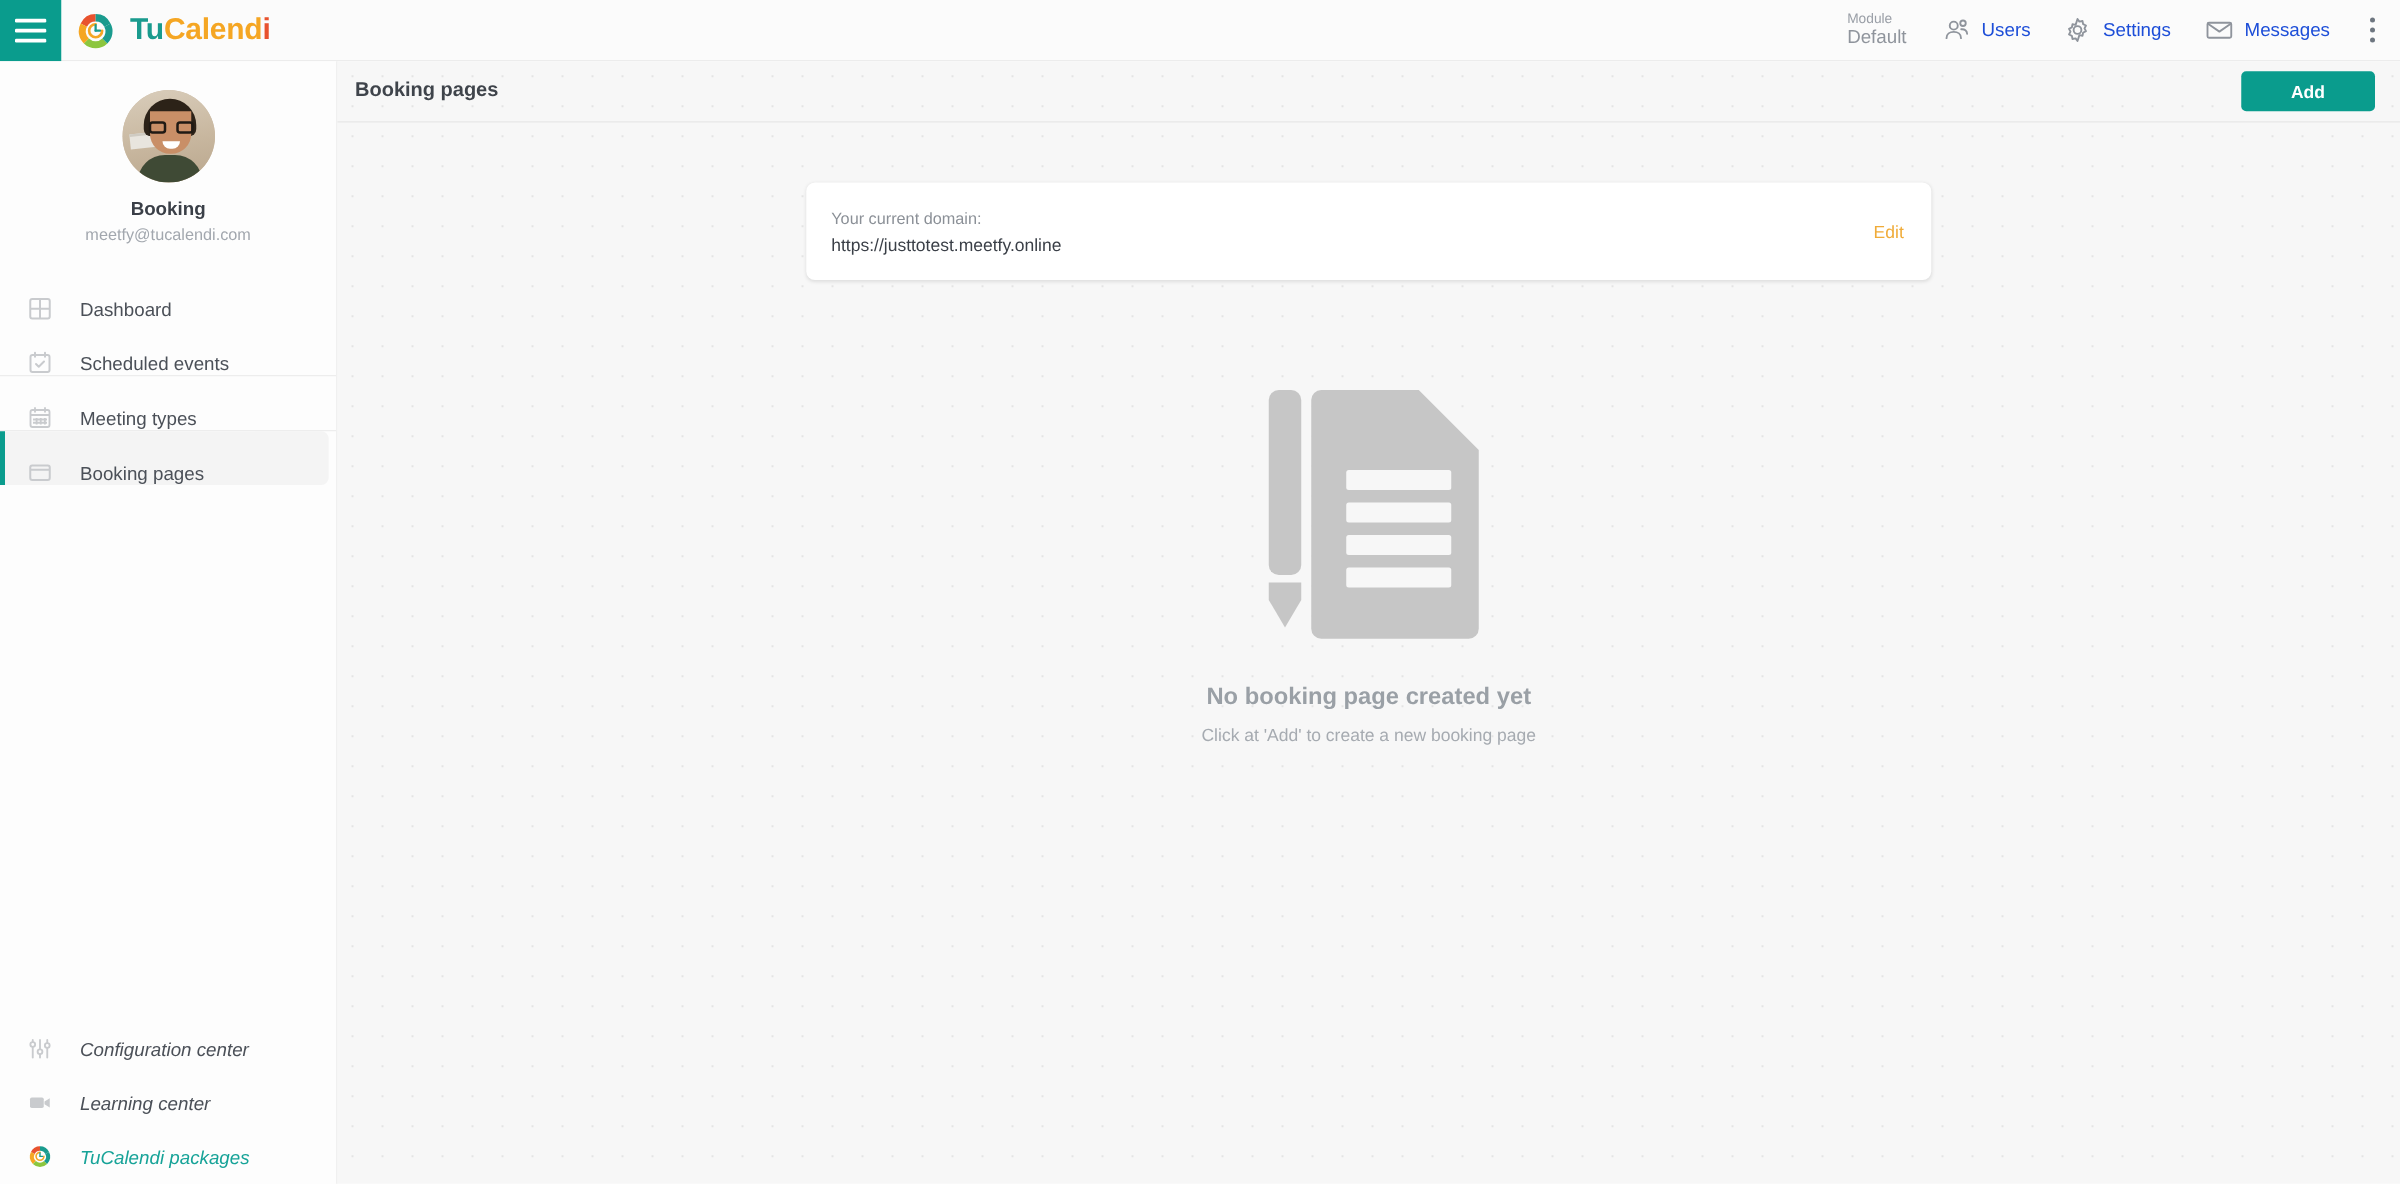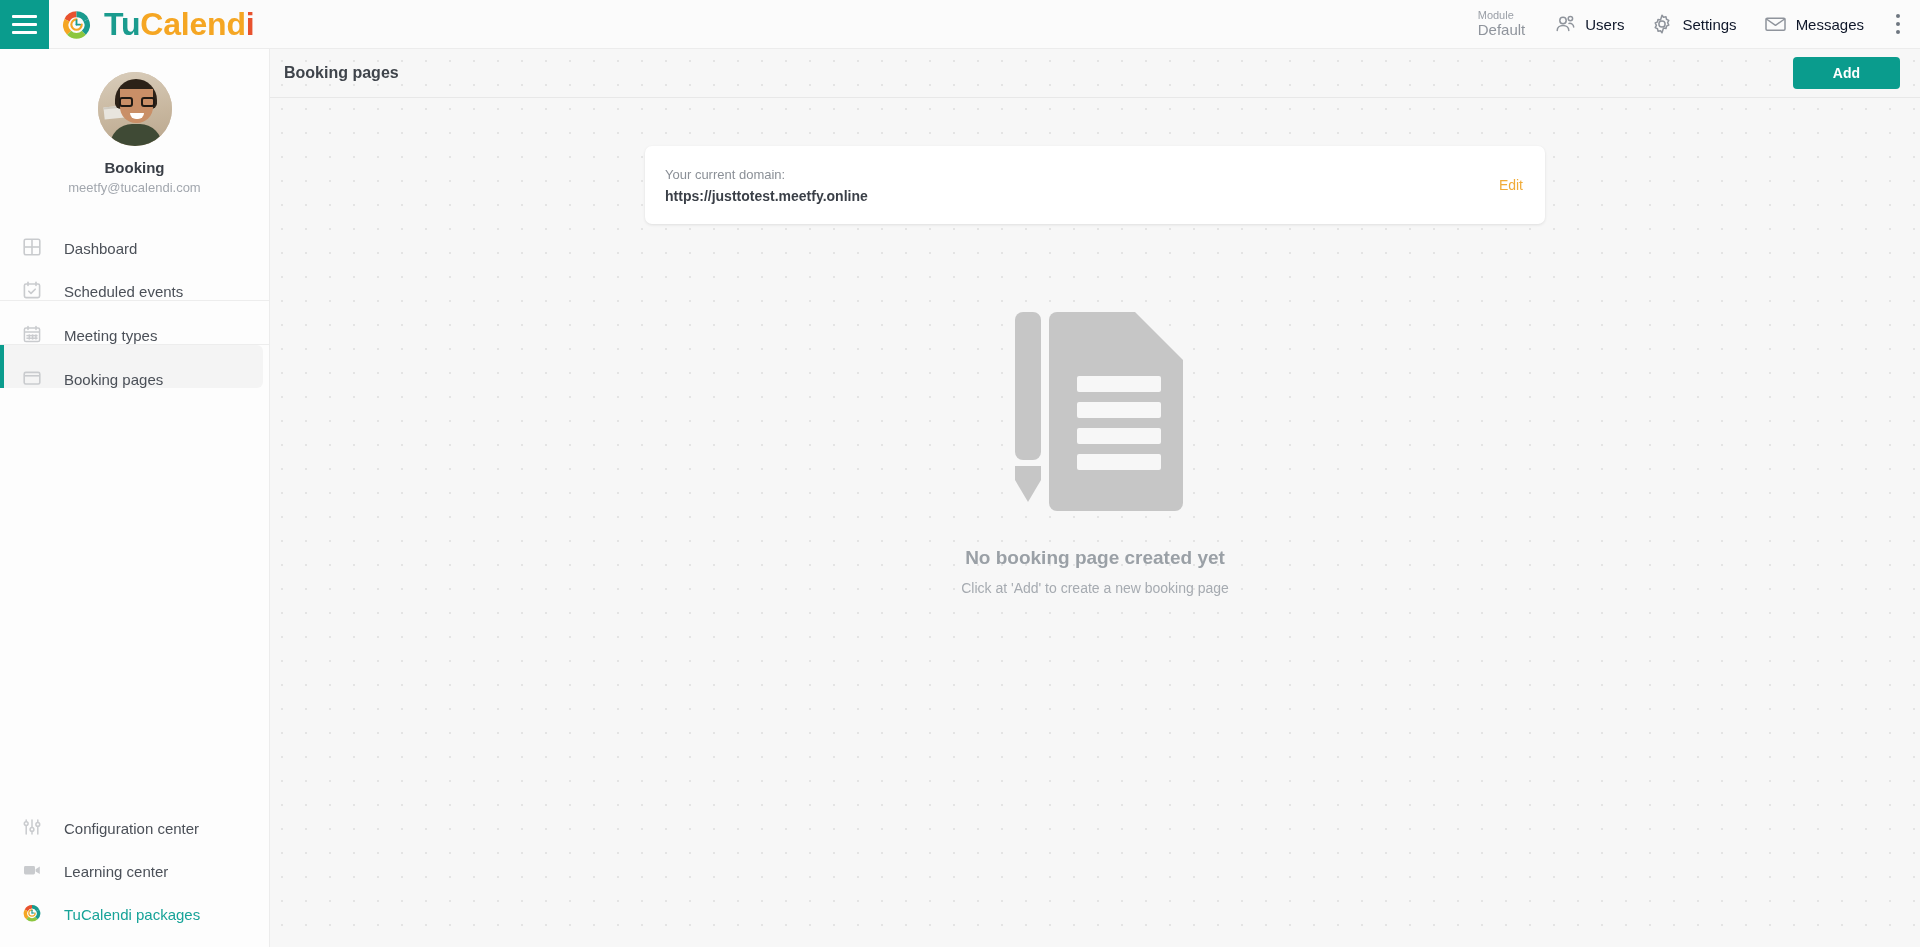--- a/index.html
+++ b/index.html
@@ -28,40 +28,40 @@
   .hamburger-btn span {
     display: block; width: 25px; height: 3px;
     background: #ffffff; border-radius: 1px;
   }
   .brand {
     display: flex; align-items: center; gap: 11px;
     margin-left: 11px; cursor: pointer;
   }
   .brand-logo { width: 33px; height: 33px; flex: 0 0 auto; }
   .brand-text {
-    font-size: 32px; font-weight: bold; letter-spacing: -0.2px;
+    font-size: 24px; font-weight: bold; letter-spacing: -0.2px;
     white-space: nowrap;
   }
   .bt-tu { color: #1a9b8e; }
   .bt-calend { color: #f5a623; }
   .bt-i { color: #e8522e; }
 
   .topnav {
     margin-left: auto; display: flex; align-items: center;
     gap: 26px; padding-right: 14px; height: 49px;
   }
   .module-box {
     display: flex; flex-direction: column; line-height: 1.12;
     cursor: pointer; padding-right: 2px;
   }
   .module-label { font-size: 11px; color: #9a9fa7; }
   .module-value { font-size: 15px; color: #8f949c; }
   .navitem {
     display: flex; align-items: center; gap: 8px;
-    color: #0f172a; font-size: 15px; cursor: pointer;
+    color: #1d4ed8; font-size: 15px; cursor: pointer;
     white-space: nowrap;
   }
   .navitem svg { display: block; }
   .kebab {
     display: flex; flex-direction: column; gap: 4px;
     align-items: center; cursor: pointer; padding: 4px 6px;
   }
   .kebab i { width: 4px; height: 4px; border-radius: 50%; background: #6e7680; display: block; }
 
   
@@ -103,21 +103,21 @@
     height: 43px; padding-left: 22px; gap: 22px;
     cursor: pointer; color: #4b5058; font-size: 15px;
   }
   .nav-item.active { background: #f4f4f4; border-radius: 0 6px 6px 0; margin-right: 6px; }
   .nav-item.active::before {
     content: ""; position: absolute; left: 0; top: 0;
     width: 4px; height: 100%; background: #0a9c8d;
   }
   .nav-icon { width: 20px; height: 20px; flex: 0 0 auto; display: block; }
 
-  .nav-bottom { margin-top: auto; padding-bottom: 24px; }
+  .nav-bottom { margin-top: auto; padding-bottom: 12px; font-style: italic; }
   .nav-bottom .nav-item { height: 43px; }
   .nav-item.highlight { color: #17a398; }
 
   
   .main {
     position: absolute; top: 49px; left: 270px;
     width: 1650px; height: 898px;
     background-color: #f7f7f7;
     background-image: radial-gradient(#e4e4e4 1.1px, transparent 1.2px);
     background-size: 24px 24px;
@@ -137,21 +137,21 @@
   .domain-card {
     position: absolute; left: 375px; top: 97px;
     width: 900px; height: 78px;
     background: #ffffff; border-radius: 7px;
     box-shadow: 0 1px 3px rgba(0,0,0,0.10);
     display: flex; align-items: center;
     padding: 0 22px 0 20px;
   }
   .domain-left { display: flex; flex-direction: column; gap: 6px; }
   .domain-label { font-size: 13px; color: #8b9097; }
-  .domain-url { font-size: 14px; font-weight: bold; color: #3a3f47; }
+  .domain-url { font-size: 14px; font-weight: normal; color: #3a3f47; }
   .domain-edit {
     margin-left: auto; color: #f0ab38; font-size: 14px;
     cursor: pointer; text-decoration: none;
   }
 
   .empty-state {
     position: absolute; left: 0; right: 0; top: 255px;
     display: flex; flex-direction: column; align-items: center;
   }
   .empty-illustration { width: 200px; height: 215px; display: block; }

